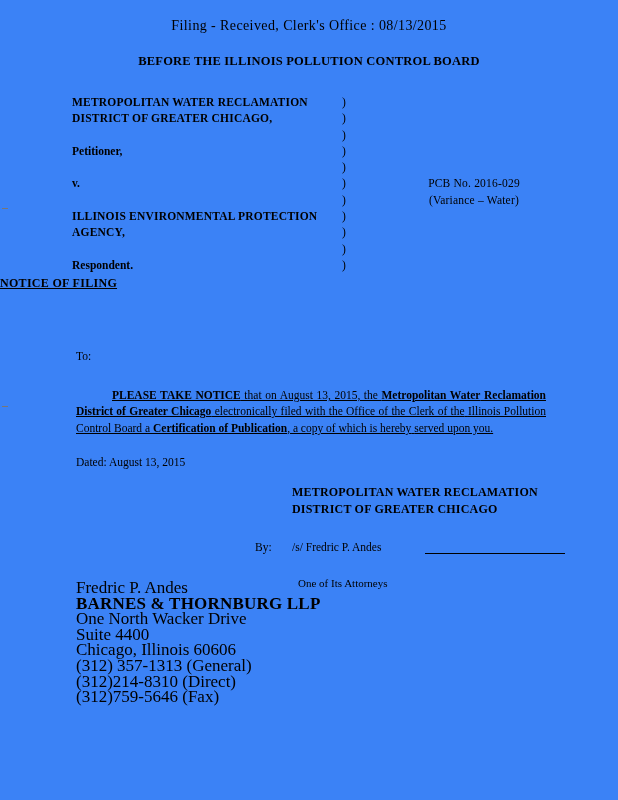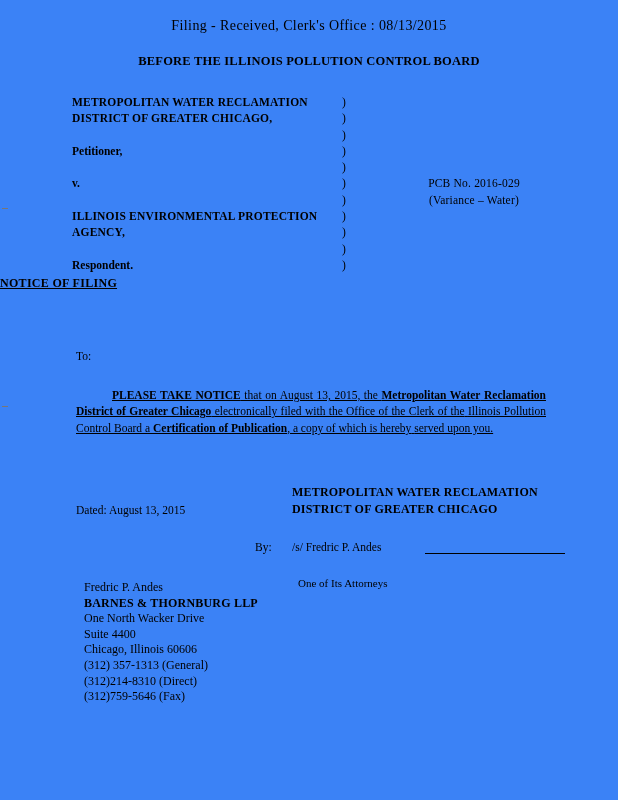--- a/index.html
+++ b/index.html
@@ -105,21 +105,20 @@
     text-align: justify;
     text-decoration: underline;
   }
   .body-para .indent { padding-left: 36px; }
   b { font-weight: bold; }
   .dated {
     position: absolute;
     top: 456px;
     left: 76px;
     font-size: 11.5px;
-    margin-top: 48px;
   }
   .signer-block {
     position: absolute;
     top: 484px;
     left: 292px;
     width: 268px;
     font-size: 12px;
     font-weight: bold;
     line-height: 17px;
     letter-spacing: 0.2px;
@@ -151,22 +150,22 @@
   .sig-sub {
     position: absolute;
     left: 43px;
     top: 12px;
     font-size: 11px;
     margin-top: 24px;
   }
   .firm-block {
     position: absolute;
     top: 580px;
-    left: 84px;
-    font-size: 12px;
+    left: 76px;
+    font-size: 17px;
     line-height: 15.6px;
   }
   .firm-name { font-weight: bold; letter-spacing: 0.2px; }
   .email {
     text-decoration: underline;
   }
   .edge-mark {
     position: absolute;
     left: 2px;
     width: 6px;

